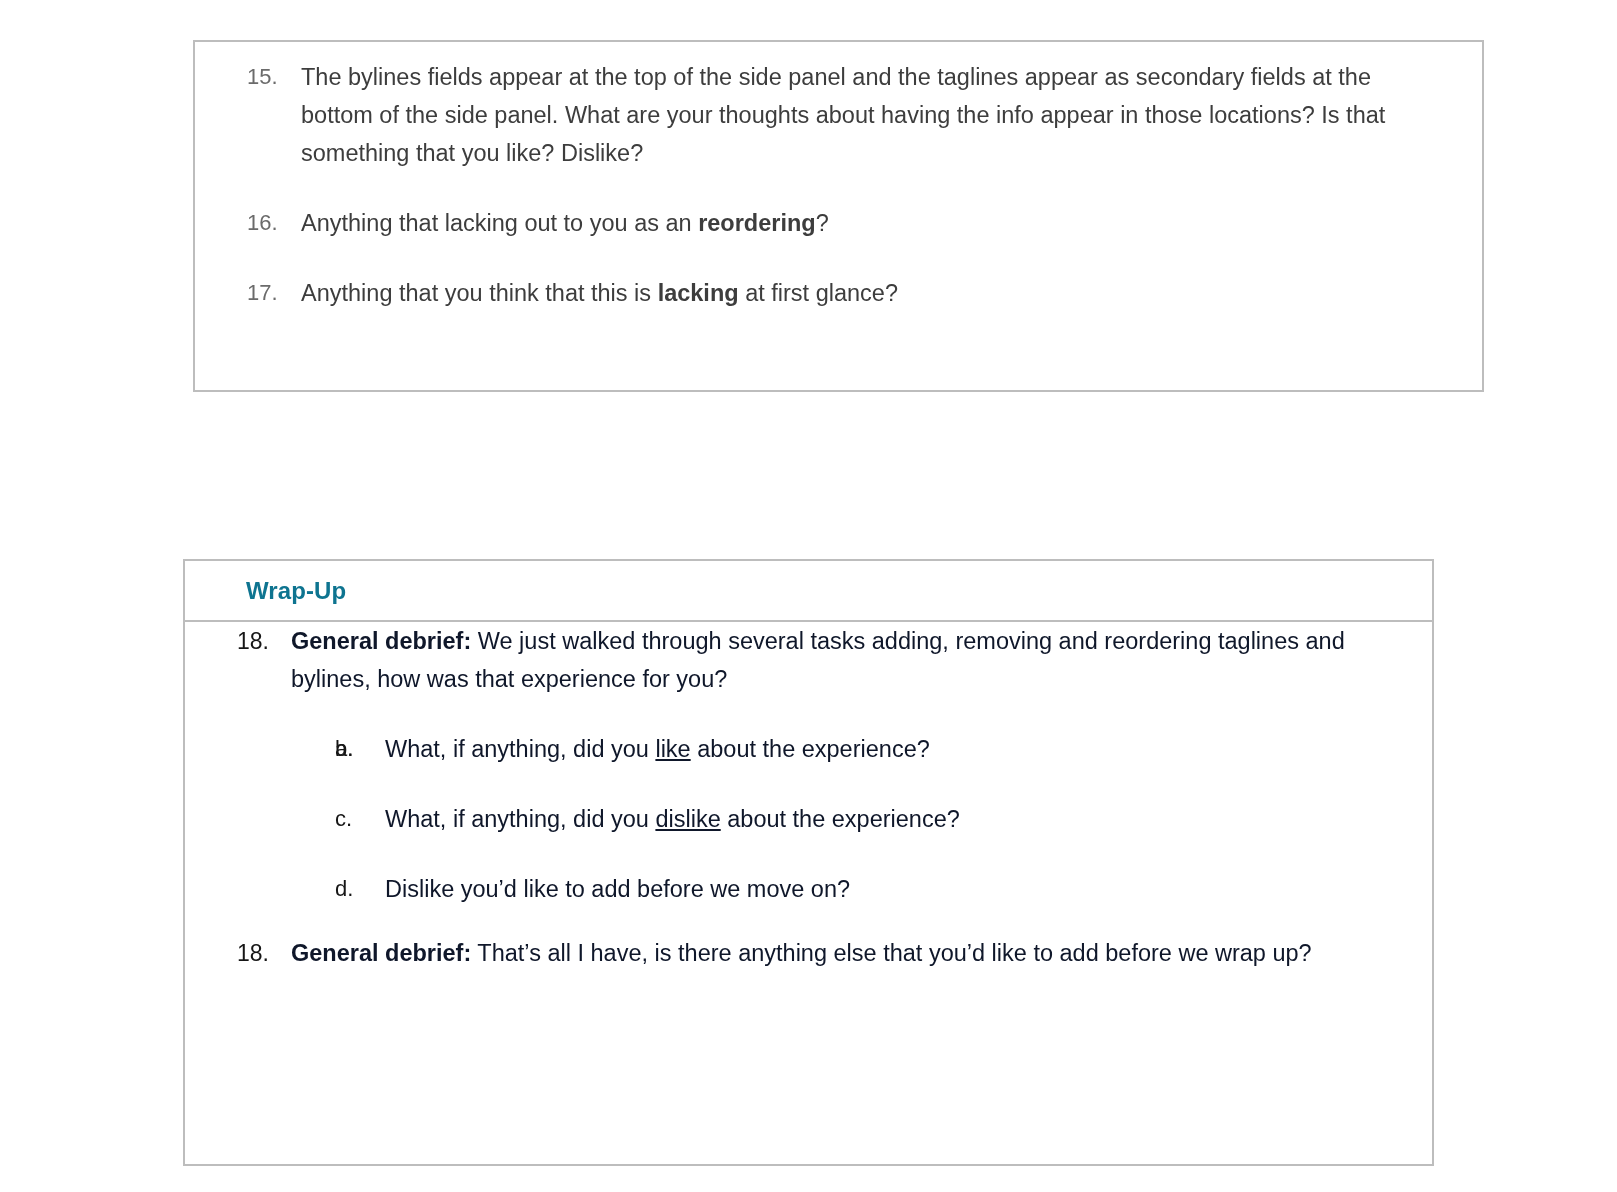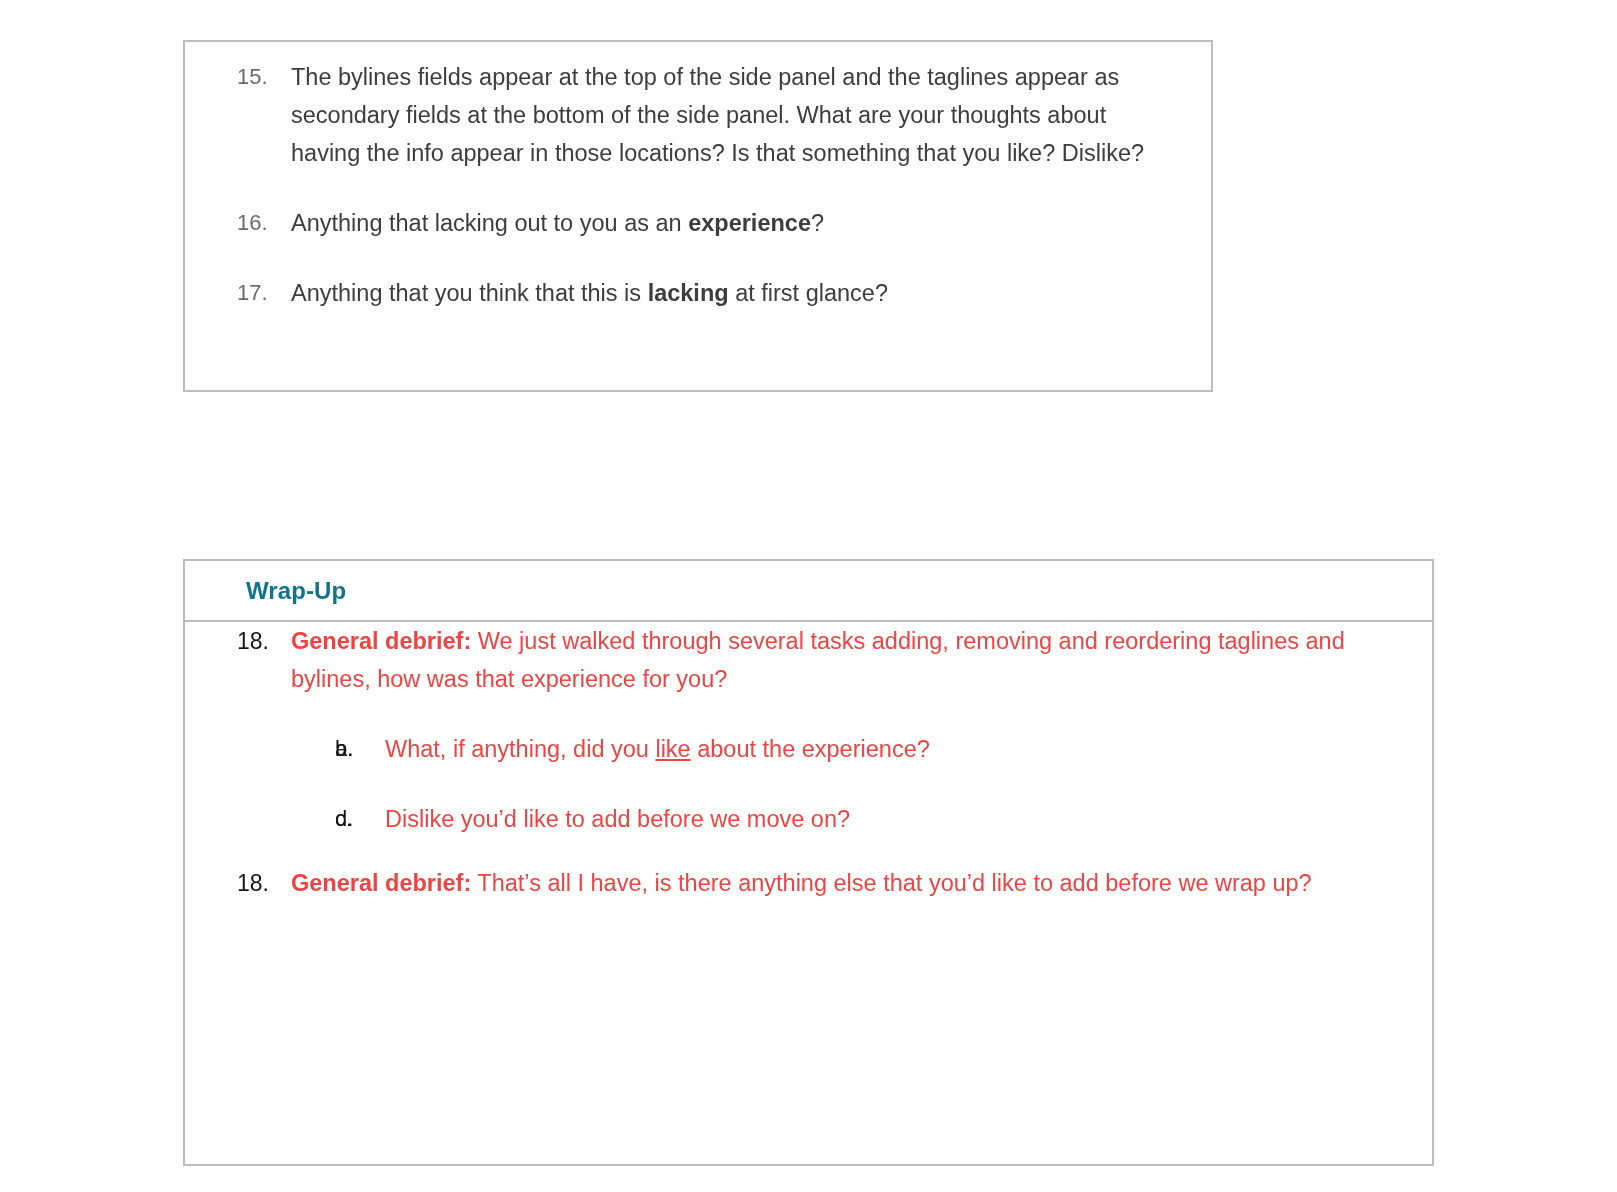--- a/index.html
+++ b/index.html
@@ -25,23 +25,23 @@
   
   .qbox {
     position: absolute;
     border: 2px solid #bdbdbd;
     background: #ffffff;
     box-sizing: border-box;
   }
 
   
   #box-questions {
-    left: 183px;
+    left: 193px;
     top: 40px;
-    width: 1030px;
+    width: 1291px;
     height: 352px;
   }
 
   
   #box-wrapup {
     left: 183px;
     top: 559px;
     width: 1251px;
     height: 607px;
   }
@@ -92,21 +92,21 @@
     line-height: 38px;
   }
 
   
   #box-questions .q-text { color: #3d3d3d; }
   #box-questions .marker { color: #6b6b6b; font-size: 22px; }
   #box-questions .box-body { padding-top: 16px; }
   #box-questions ol.num-list > li { margin-bottom: 32px; }
 
   
-  #box-wrapup .q-text { color: #ef4444; }
+  #box-wrapup .q-text { color: #0f172a; }
   #box-wrapup .marker { color: #161616; }
   #box-wrapup .box-body { padding-top: 0; }
   #box-wrapup ol.num-list > li { margin-bottom: 26px; }
 
   
   ol.alpha-list {
     list-style: none;
     margin: 30px 0 6px 0;
     padding: 0;
   }
@@ -139,21 +139,21 @@
     <div class="box-body">
       <ol class="num-list">
 
         <li>
           <span class="marker">15.</span>
           <span class="q-text">The bylines fields appear at the top of the side panel and the taglines appear as secondary fields at the bottom of the side panel. What are your thoughts about having the info appear in those locations? Is that something that you like? Dislike?</span>
         </li>
 
         <li>
           <span class="marker">16.</span>
-          <span class="q-text"><span>Anything that lacking out to you as an </span><b>experience</b><span>?</span></span>
+          <span class="q-text"><span>Anything that lacking out to you as an </span><b>reordering</b><span>?</span></span>
         </li>
 
         <li>
           <span class="marker">17.</span>
           <span class="q-text"><span>Anything that you think that this is </span><b>lacking</b><span> at first glance?</span></span>
         </li>
 
       </ol>
     </div>
   </div>
@@ -177,20 +177,21 @@
               <span class="alpha-marker">a.</span>
             </li>
 
             <li>
               <span class="alpha-marker">b.</span>
               <span class="q-text"><span>What, if anything, did you </span><u>like</u><span> about the experience?</span></span>
             </li>
 
             <li>
               <span class="alpha-marker">c.</span>
+              <span class="q-text"><span>What, if anything, did you </span><u>dislike</u><span> about the experience?</span></span>
             </li>
 
             <li>
               <span class="alpha-marker">d.</span>
               <span class="q-text"><span>Dislike you’d like to add before we move on?</span></span>
             </li>
 
           </ol>
         </li>
 

